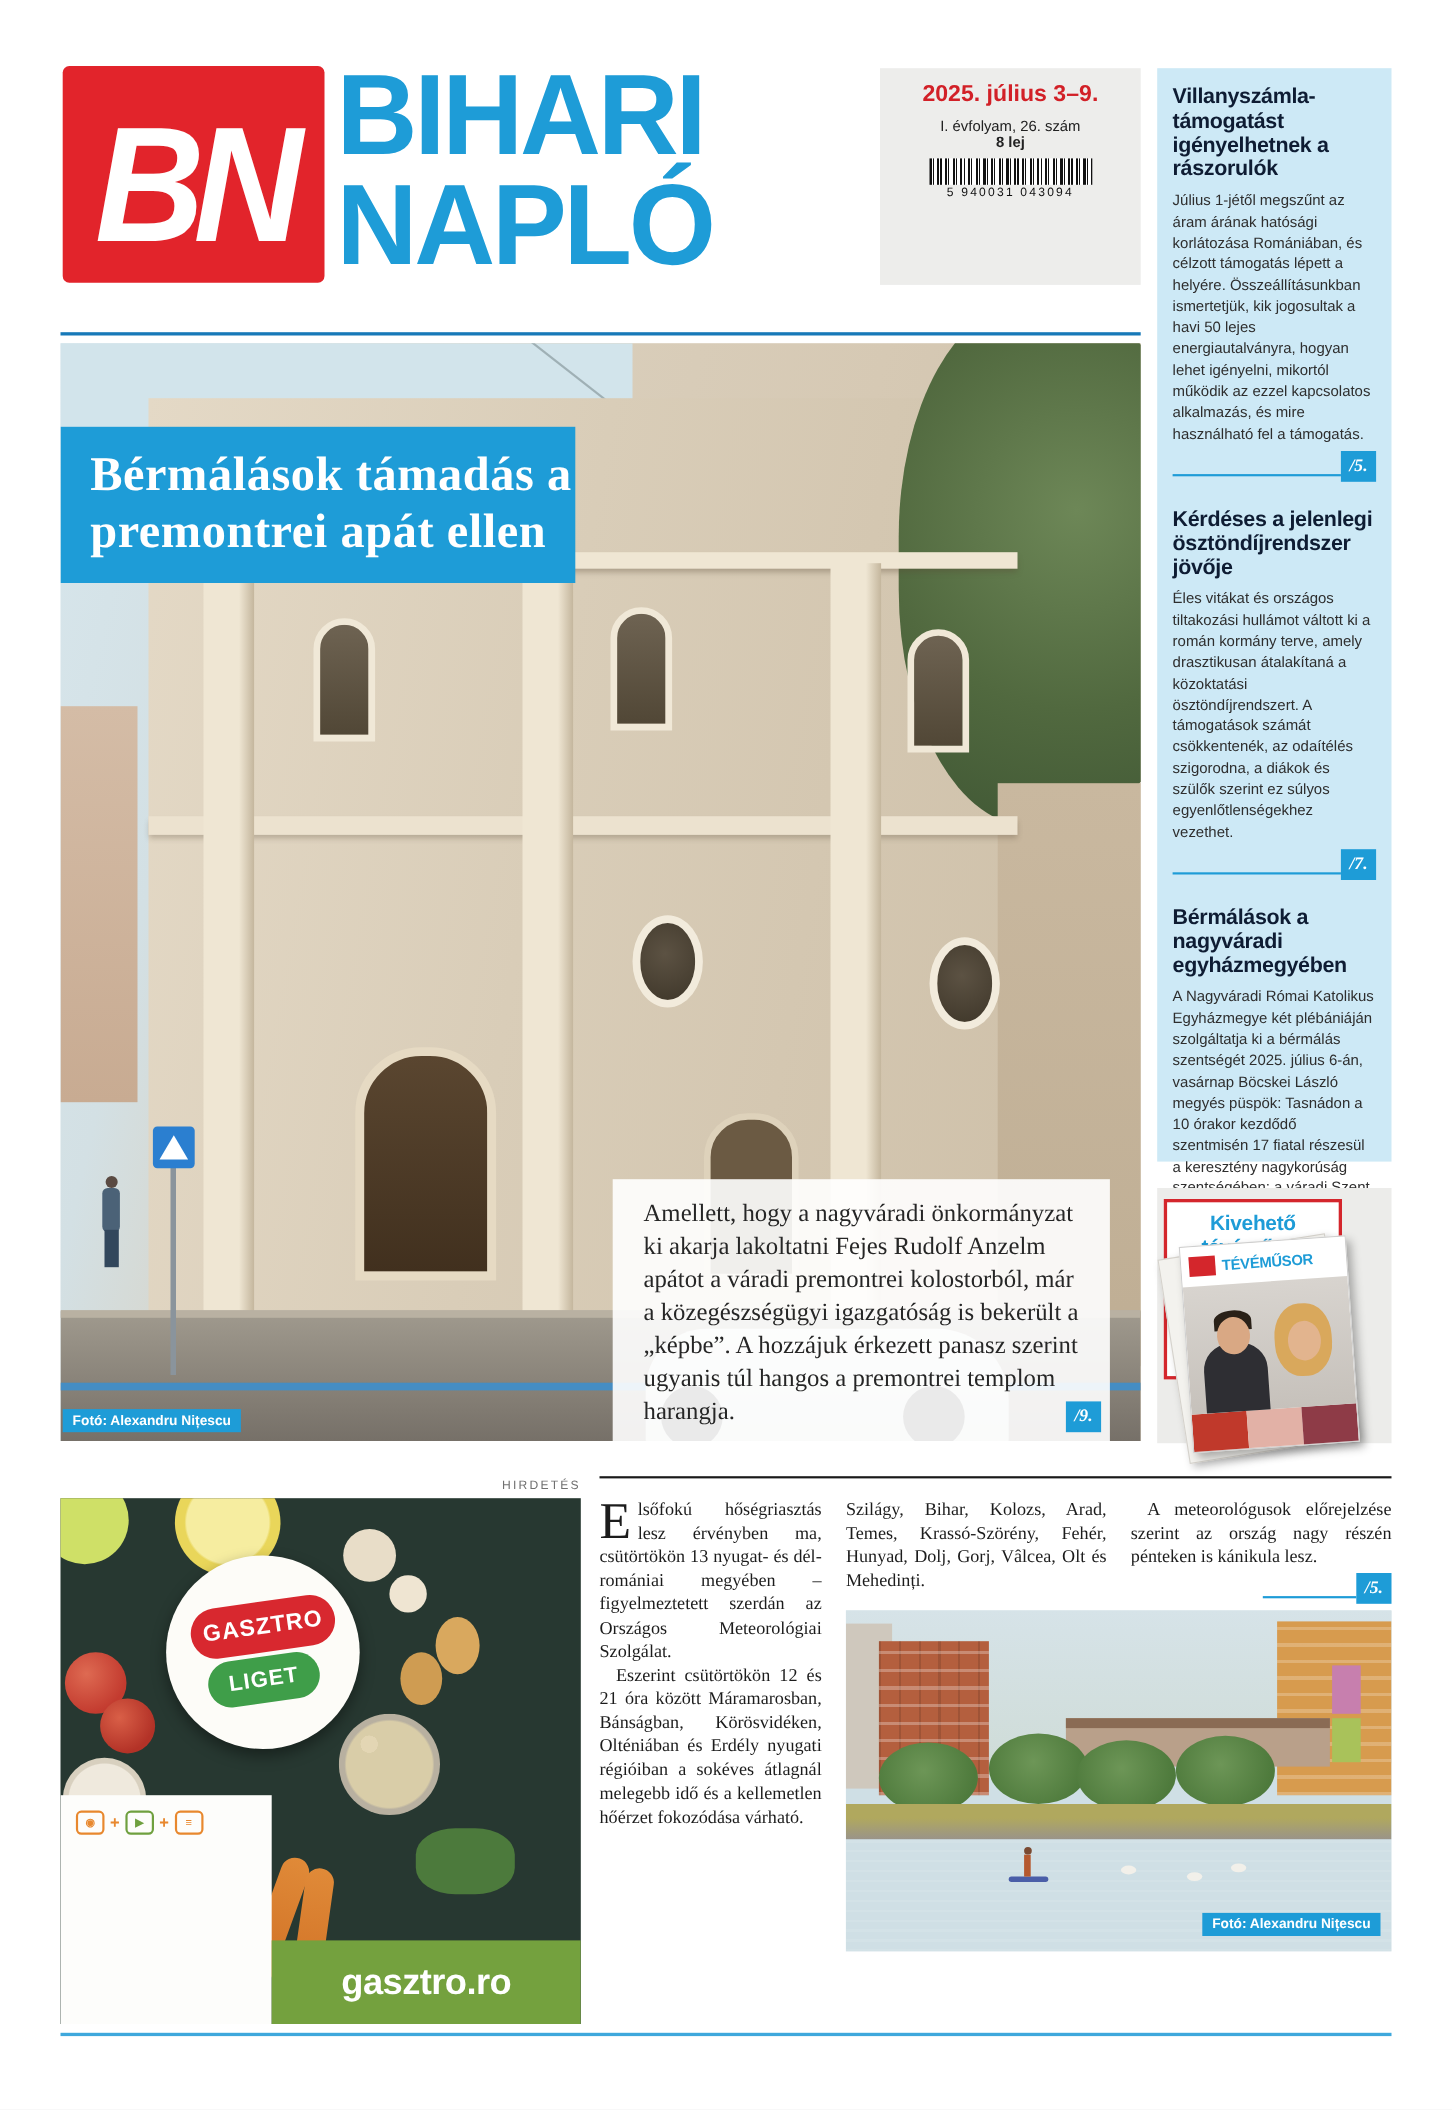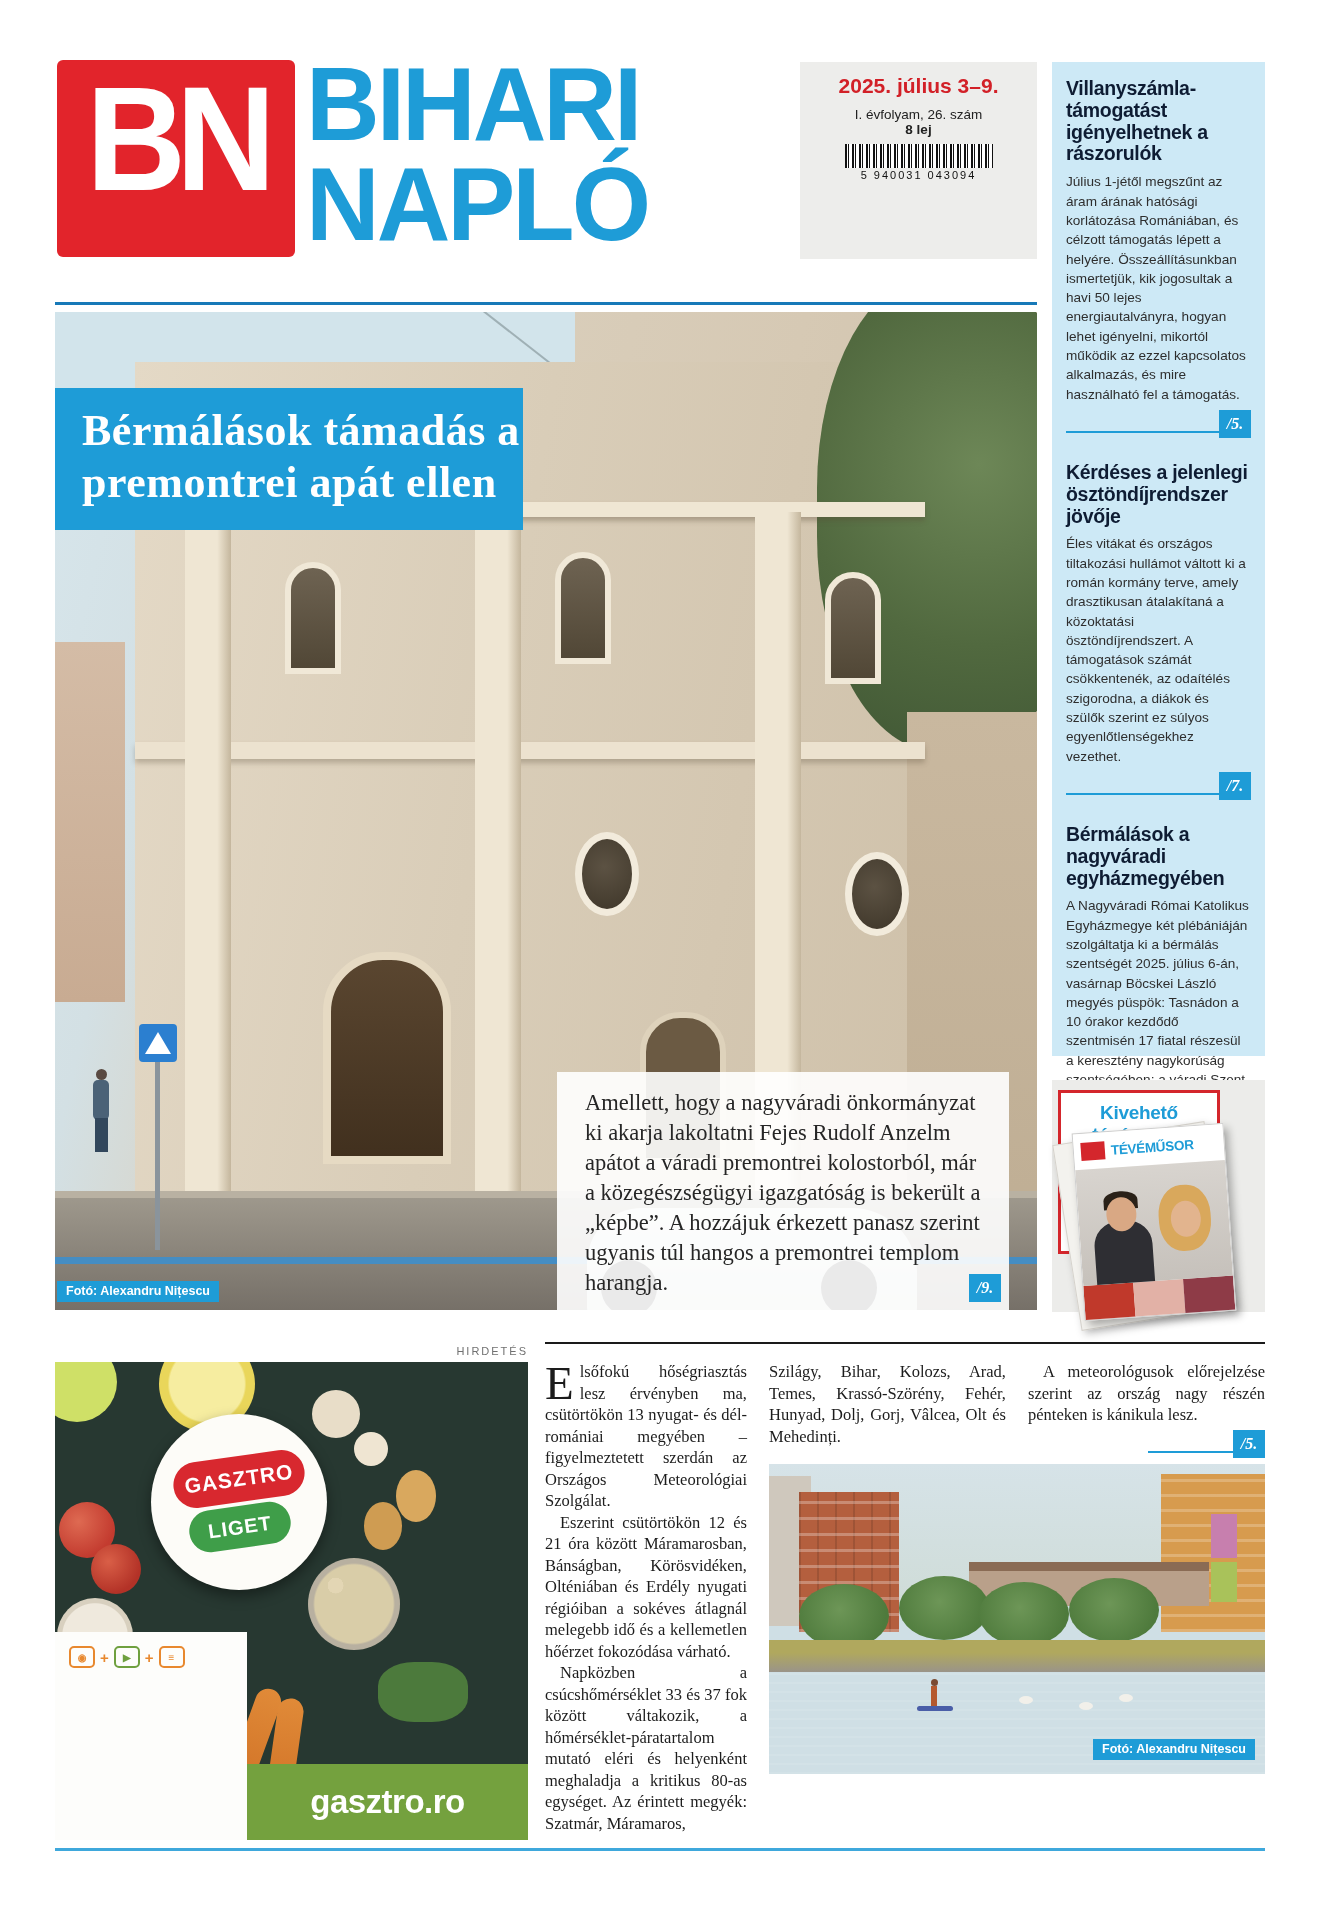--- a/index.html
+++ b/index.html
@@ -1,21 +1,21 @@
 <!DOCTYPE html>
 <html><head>
 <meta charset="utf-8">
 <style>
   * { margin:0; padding:0; box-sizing:border-box; }
   body { background:#e8e8e8; font-family:"Liberation Sans", sans-serif; }
   .page { position:relative; width:1320px; height:1918px; margin:0 auto; background:#ffffff; overflow:hidden; }
 
   
   .logo { position:absolute; left:57px; top:60px; width:238px; height:197px; background:#e2242b; border-radius:6px;
-          display:flex; align-items:flex-start; justify-content:center; }
+          display:flex; align-items:flex-end; justify-content:center;font-style:italic; }
   .logo span { color:#fff; font-weight:bold; font-size:138px; letter-spacing:-10px; transform:scaleY(1.08); padding-bottom:8px; }
   .masthead-title { position:absolute; left:306px; top:54px; width:486px; color:#1e9cd7; font-weight:bold;
           font-size:102px; line-height:98px; letter-spacing:-3px; transform-origin:left top; transform:scaleY(1.02); }
   .issue-box { position:absolute; left:800px; top:62px; width:237px; height:197px; background:#ededeb;
           text-align:center; padding-top:12px; }
   .issue-date { color:#d22027; font-weight:bold; font-size:21px; margin-bottom:8px; }
   .issue-lines { font-size:13.5px; line-height:1.32; color:#222; }
   .issue-vol { font-size:13.5px; color:#222; margin-top:9px; }
   .issue-price { font-size:13.5px; color:#222; font-weight:bold; }
   .barcode { margin-top:7px; }
@@ -339,21 +339,20 @@
       <span class="ad-url">gasztro.ro</span>
     </div>
   </div>
 
   <div class="bottom-article ba">
     <div class="ba-rule"></div>
     <div class="ba-cols">
       <div class="ba-col1">
         <p class="dropcap">Elsőfokú hőségriasztás lesz érvényben ma, csütörtökön 13 nyugat- és dél-romániai megyében – figyelmeztetett szerdán az Országos Meteorológiai Szolgálat.</p>
         <p class="ind">Eszerint csütörtökön 12 és 21 óra között Máramarosban, Bánságban, Körösvidéken, Olténiában és Erdély nyugati régióiban a sokéves átlagnál melegebb idő és a kellemetlen hőérzet fokozódása várható.</p>
-        <p class="ind">Napközben a csúcshőmérséklet 33 és 37 fok között váltakozik, a hőmérséklet-páratartalom mutató eléri és helyenként meghaladja a kritikus 80-as egységet. Az érintett megyék: Szatmár, Máramaros,</p>
       </div>
       <div class="ba-right">
         <div class="ba-textrow">
           <div class="ba-col2">
             <p>Szilágy, Bihar, Kolozs, Arad, Temes, Krassó-Szörény, Fehér, Hunyad, Dolj, Gorj, Vâlcea, Olt és Mehedinți.</p>
           </div>
           <div class="ba-col3">
             <p class="ind">A meteorológusok előrejelzése szerint az ország nagy részén pénteken is kánikula lesz.</p>
             <div class="col3-pagerow">
               <div class="line"></div>

